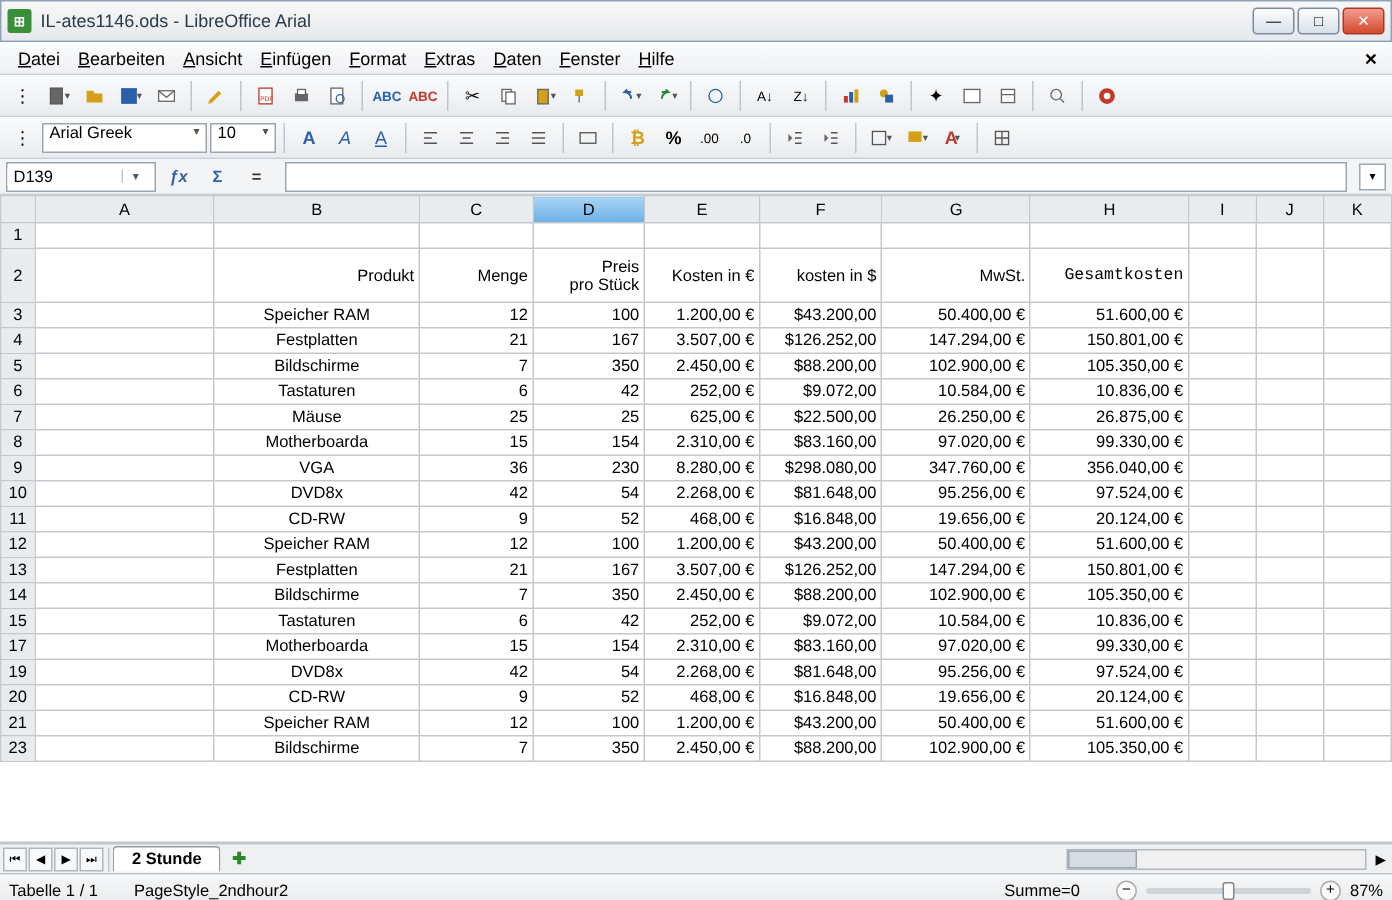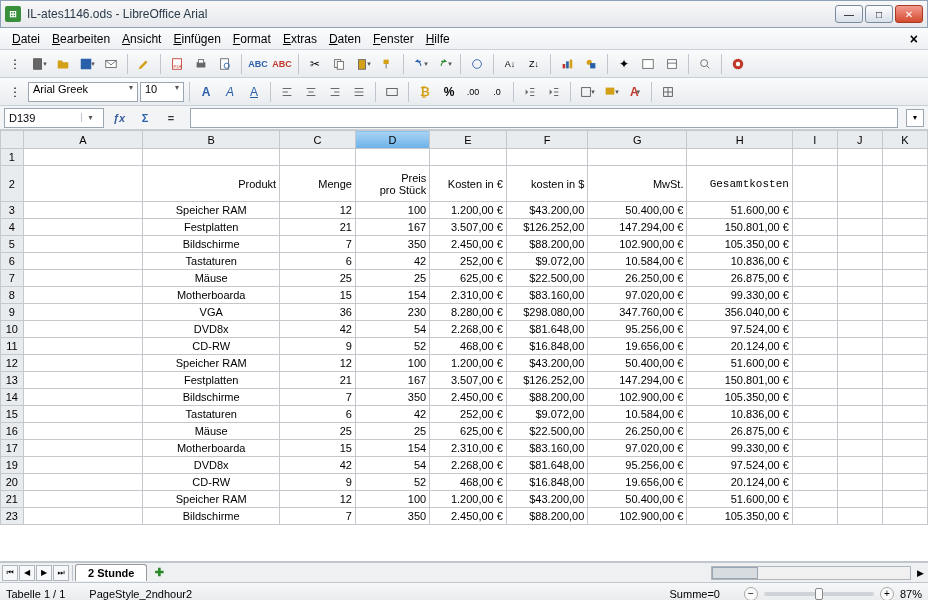--- a/index.html
+++ b/index.html
@@ -612,34 +612,20 @@
             <td class="datacell ">42</td>
             <td class="datacell ">252,00 €</td>
             <td class="datacell ">$9.072,00</td>
             <td class="datacell ">10.584,00 €</td>
             <td class="datacell ">10.836,00 €</td>
             <td></td>
             <td></td>
             <td></td>
           </tr>
           <tr>
-            <th class="rowhead">16</th>
-            <td></td>
-            <td class="datacell center">Mäuse</td>
-            <td class="datacell ">25</td>
-            <td class="datacell ">25</td>
-            <td class="datacell ">625,00 €</td>
-            <td class="datacell ">$22.500,00</td>
-            <td class="datacell ">26.250,00 €</td>
-            <td class="datacell ">26.875,00 €</td>
-            <td></td>
-            <td></td>
-            <td></td>
-          </tr>
-          <tr>
             <th class="rowhead">17</th>
             <td></td>
             <td class="datacell center">Motherboarda</td>
             <td class="datacell ">15</td>
             <td class="datacell ">154</td>
             <td class="datacell ">2.310,00 €</td>
             <td class="datacell ">$83.160,00</td>
             <td class="datacell ">97.020,00 €</td>
             <td class="datacell ">99.330,00 €</td>
             <td></td>

